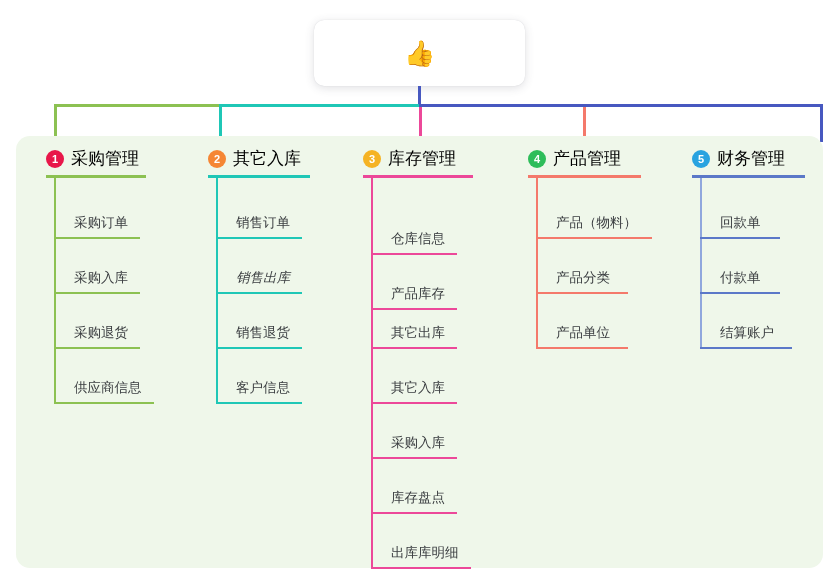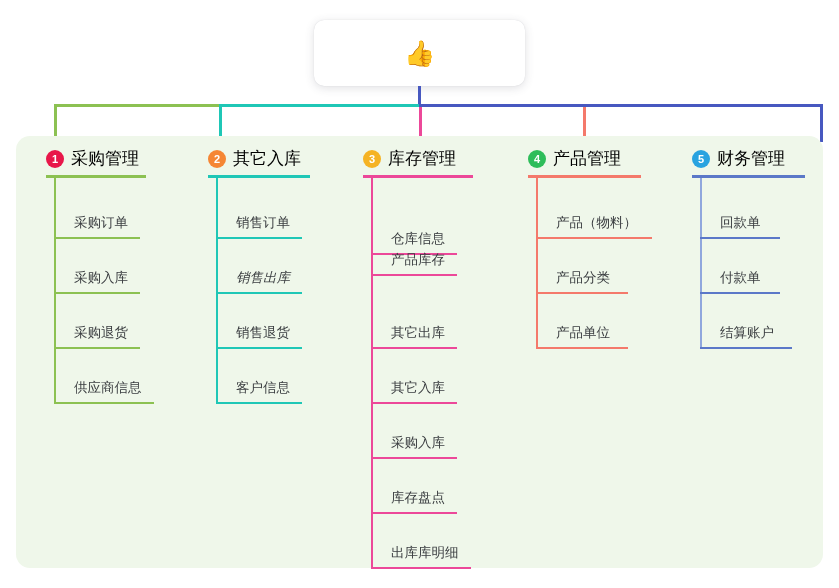--- a/index.html
+++ b/index.html
@@ -145,21 +145,21 @@
         <div class="col-head">
           <span class="badge" style="background: rgb(245, 179, 36);">3</span>
           <span class="head-label">库存管理</span>
         </div>
         <div class="head-rule" style="width: 110px; background: rgb(236, 72, 153);"></div>
         <div class="spine" style="height: 391px; background: rgb(236, 72, 153);"></div>
         <div class="item" style="top: 71px; height: 48px; width: 106px;">
           <span class="item-label">仓库信息</span>
           <div class="item-rule" style="width: 86px; background: rgb(236, 72, 153);"></div>
         </div>
-        <div class="item" style="top: 92px; height: 48px; width: 106px; padding-left: 40px;">
+        <div class="item" style="top: 126px; height: 48px; width: 106px; padding-left: 40px;">
           <span class="item-label">产品库存</span>
           <div class="item-rule" style="width: 86px; background: rgb(236, 72, 153);"></div>
         </div>
         <div class="item" style="top: 165px; height: 48px; width: 106px;">
           <span class="item-label">其它出库</span>
           <div class="item-rule" style="width: 86px; background: rgb(236, 72, 153);"></div>
         </div>
         <div class="item" style="top: 220px; height: 48px; width: 106px;">
           <span class="item-label">其它入库</span>
           <div class="item-rule" style="width: 86px; background: rgb(236, 72, 153);"></div>

